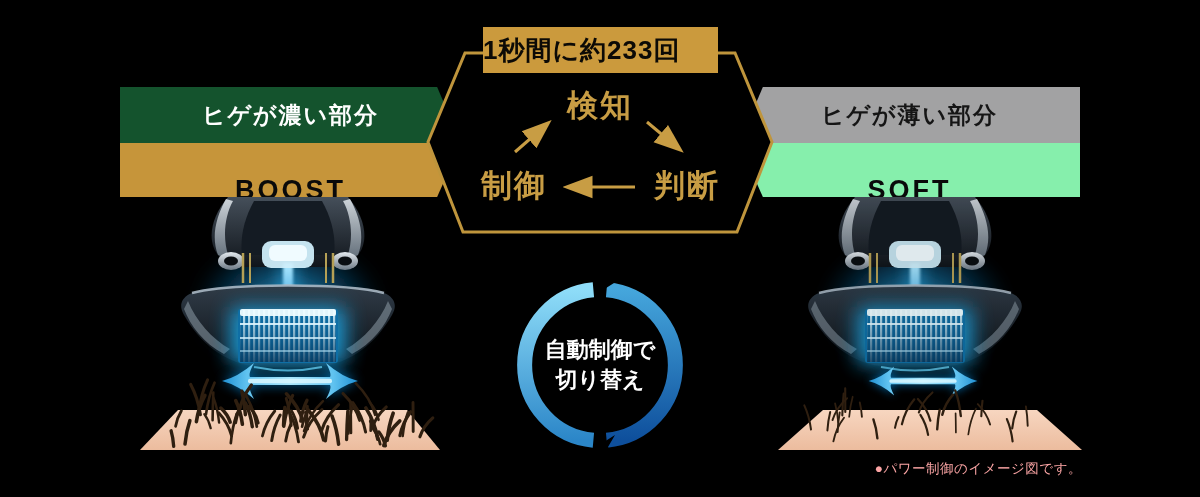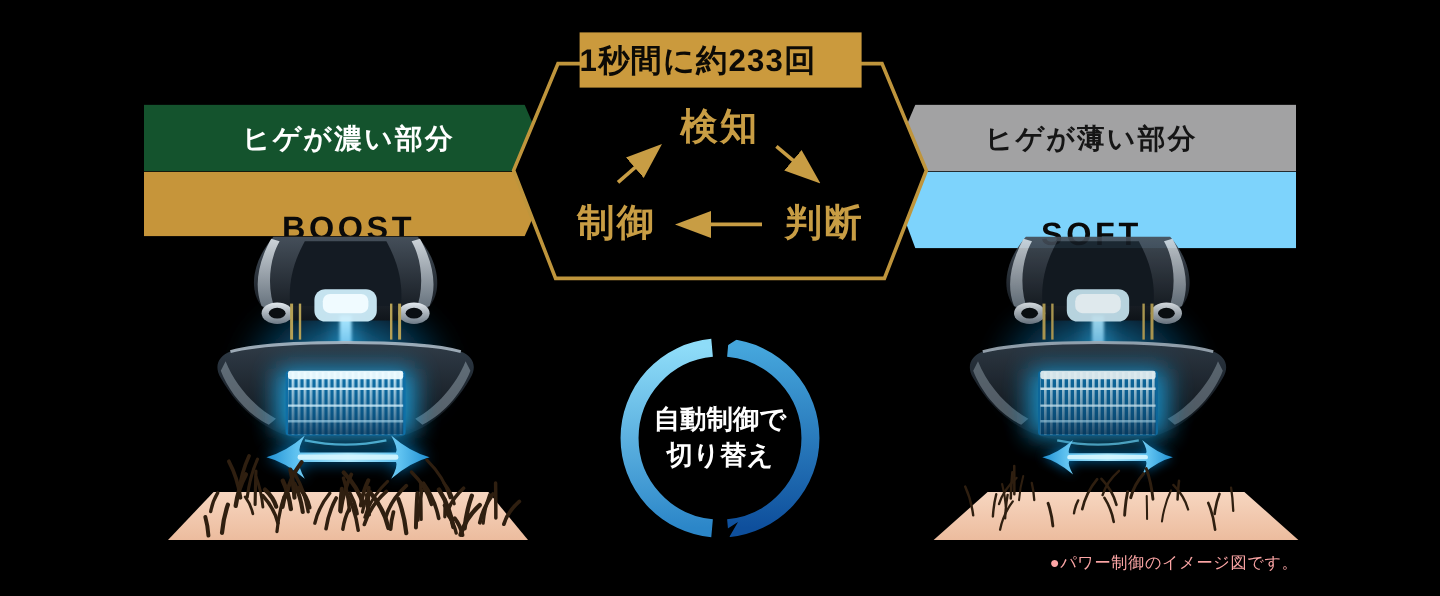--- a/index.html
+++ b/index.html
@@ -9,21 +9,21 @@
   }
   .abs{position:absolute;}
   
   .band{position:absolute;display:flex;align-items:center;justify-content:center;z-index:1;}
   .band-gray-left{left:120px;top:87px;width:341px;height:56px;background:#14532d;
     clip-path:polygon(0 0,93% 0,100% 100%,0 100%);}
   .band-gold-left{left:120px;top:143px;width:341px;height:54px;background:#c6953a;
     clip-path:polygon(0 0,100% 0,93% 100%,0 100%);}
   .band-gray-right{left:739px;top:87px;width:341px;height:56px;background:#a2a2a3;
     clip-path:polygon(7% 0,100% 0,100% 100%,0 100%);}
-  .band-gold-right{left:739px;top:143px;width:341px;height:64px;background:#7dd3fc;
+  .band-gold-right{left:739px;top:143px;width:341px;height:54px;background:#86efac;
     clip-path:polygon(0 0,100% 0,100% 100%,7% 100%);}
   .cond{font-size:23px;font-weight:600;letter-spacing:2px;}
   .cond-left{color:#ffffff;}
   .cond-right{color:#151515;}
   .mode{font-size:27px;font-weight:bold;letter-spacing:3px;color:#0a0a0a;margin-top:40px;}
   
   .hex-svg{left:418px;top:45px;width:364px;height:200px;z-index:2;}
   .badge{left:483px;top:27px;width:235px;height:46px;background:#cb9a3d;z-index:3;
     display:flex;align-items:center;
     color:#0c0a06;font-size:26px;font-weight:bold;letter-spacing:1px;}

